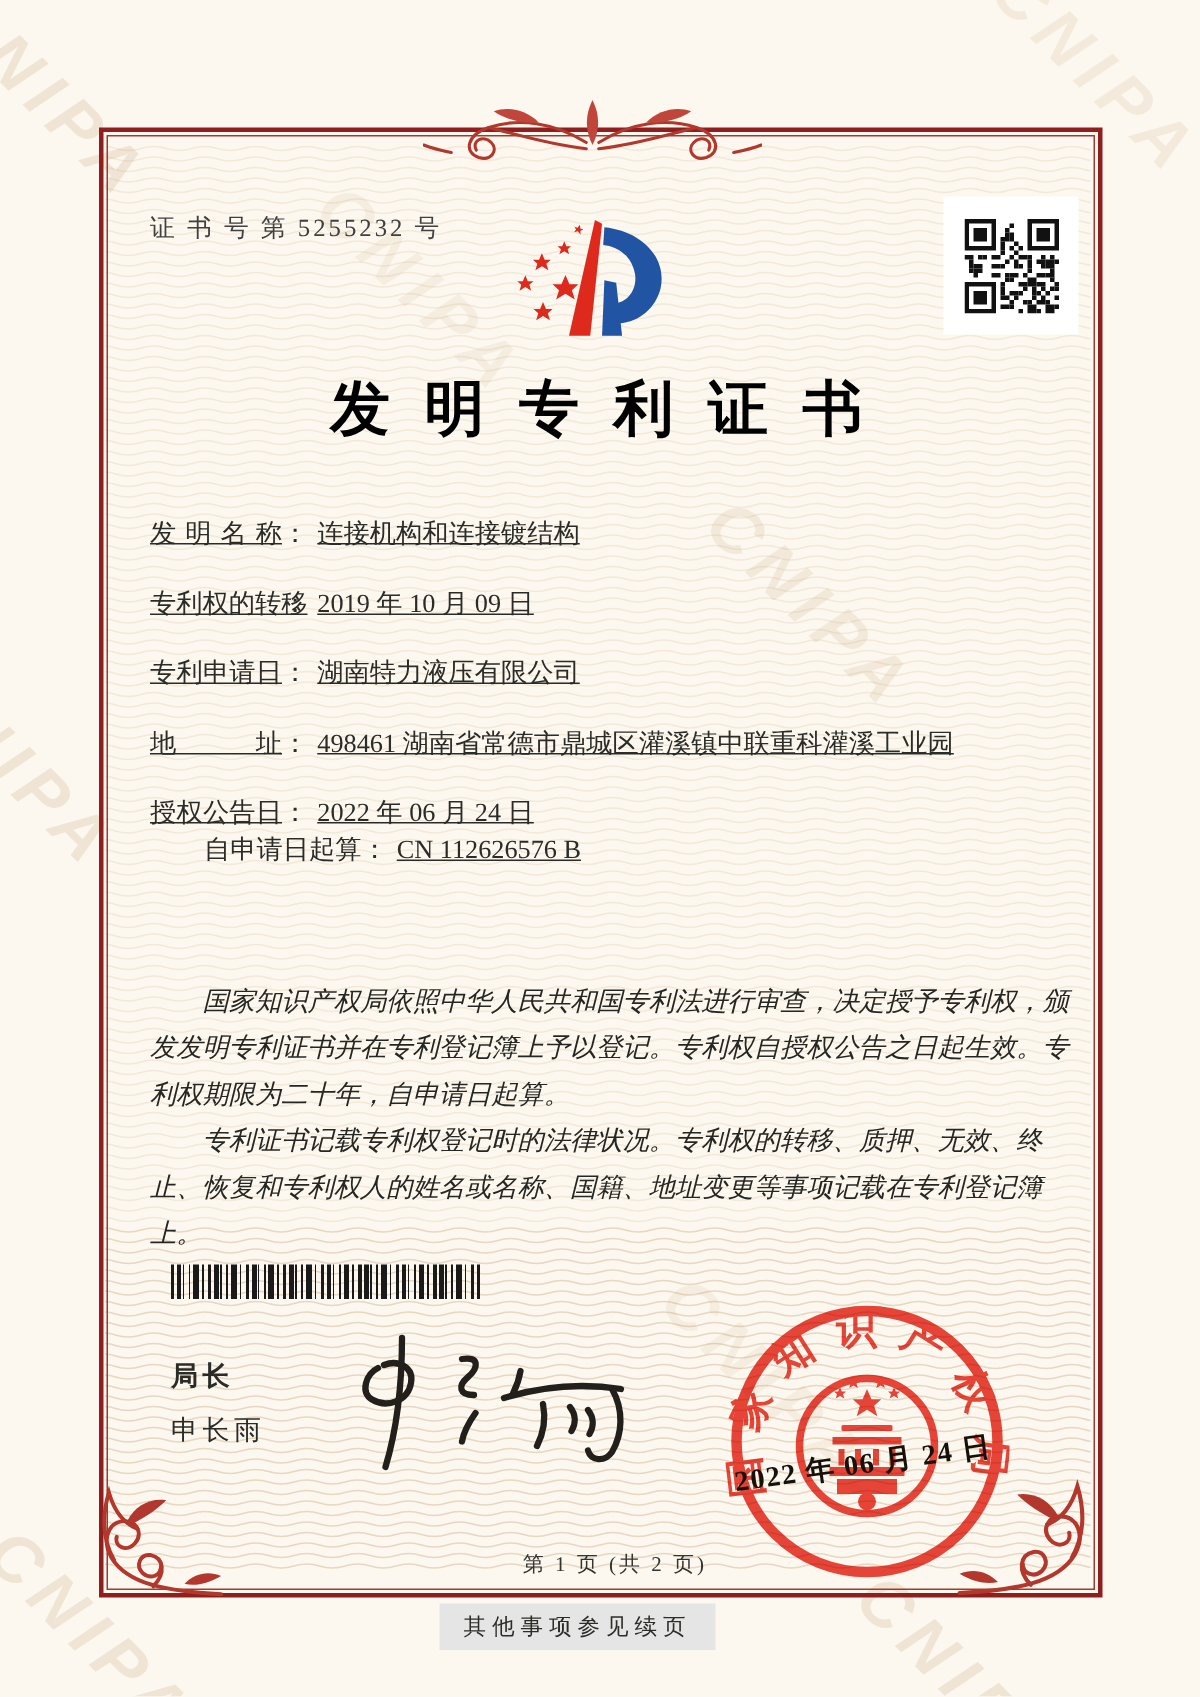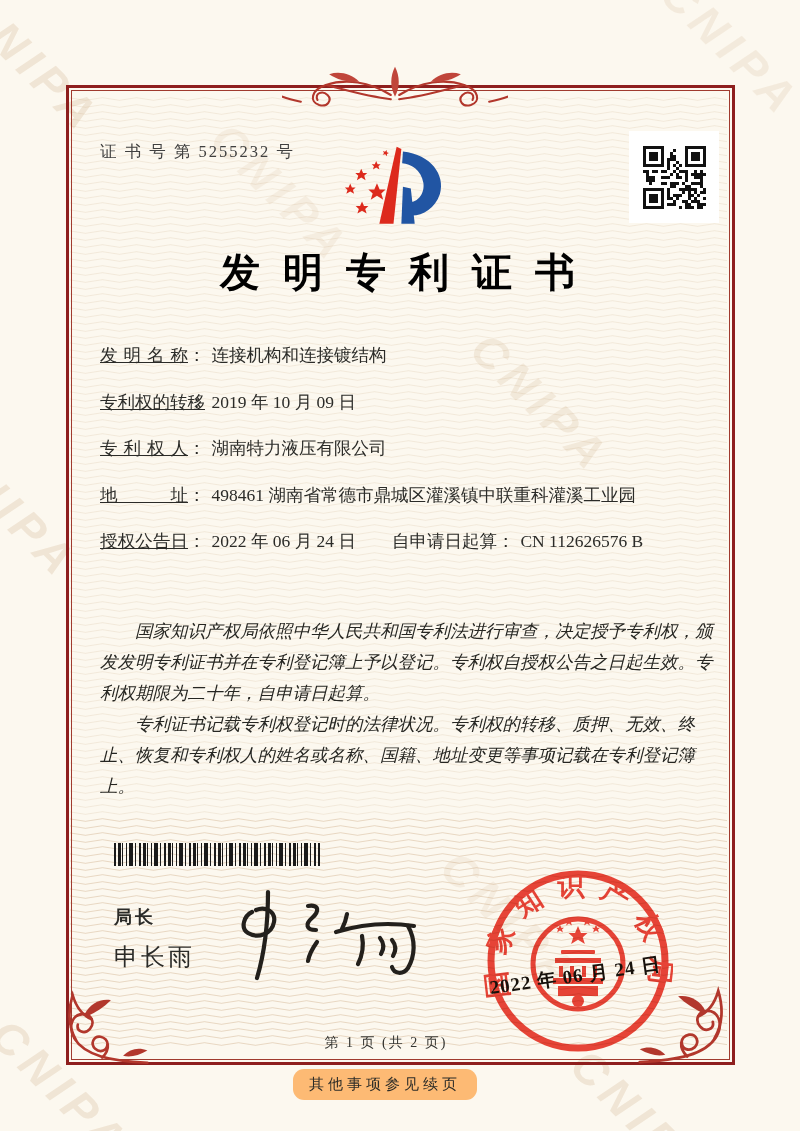--- a/index.html
+++ b/index.html
@@ -23,49 +23,49 @@
   .logo{position:absolute;left:340px;top:137px;}
   .qrbox{position:absolute;left:629px;top:131px;width:90px;height:92px;background:#fff;
          display:flex;align-items:center;justify-content:center;}
 
   .title{position:absolute;left:66px;top:245px;width:663px;text-align:center;
          font-size:40px;font-weight:bold;letter-spacing:23px;padding-left:23px;box-sizing:border-box;color:#000000;}
 
   .fields{position:absolute;left:100px;top:343px;width:616px;font-size:17.5px;}
   .frow{margin-bottom:21.5px;line-height:25px;white-space:nowrap;}
   .flabel{display:inline-block;width:88px;text-align:justify;text-align-last:justify;vertical-align:top;text-decoration:underline;}
-  .fvalue{margin-left:6px;}
-  .frow-last{display:flex;}
+  .fvalue{margin-left:6px;text-decoration:underline;}
+  .frow-last{display:flex;flex-direction:column;}
   .g2{margin-left:36px;}
 
-  .paras{position:absolute;left:100px;top:616px;width:616px;font-size:17.5px;
+  .paras{position:absolute;left:100px;top:652px;width:616px;font-size:17.5px;
          line-height:31px;font-style:italic;color:#262622;}
   .paras p{margin:0;text-indent:2em;}
 
   .barcode{position:absolute;left:114px;top:843px;width:206px;height:23px;
     background:repeating-linear-gradient(90deg,
       #1a1a1a 0 2px,transparent 2px 4px,
       #1a1a1a 4px 7px,transparent 7px 8px,
       #1a1a1a 8px 9px,transparent 9px 12px,
       #1a1a1a 12px 13px,transparent 13px 15px,
       #1a1a1a 15px 19px,transparent 19px 21px,
       #1a1a1a 21px 22px,transparent 22px 25px);}
 
   .sig-title{position:absolute;left:114px;top:905px;font-size:18px;letter-spacing:3px;font-weight:bold;}
-  .sig-name{position:absolute;left:114px;top:941px;font-size:24px;letter-spacing:3px;}
+  .sig-name{position:absolute;left:114px;top:941px;font-size:18px;letter-spacing:3px;}
   .signature{position:absolute;left:222px;top:882px;}
 
   .stamp{position:absolute;left:483px;top:866px;opacity:0.93;mix-blend-mode:multiply;}
   .stamp-date{position:absolute;left:489px;top:963px;width:175px;transform:rotate(-8deg);
       font-size:19px;font-weight:bold;letter-spacing:1px;color:#17110b;z-index:6;white-space:nowrap;}
 
   .pagefoot{position:absolute;left:66px;top:1034px;width:640px;text-align:center;
-      font-size:14px;letter-spacing:2px;color:#33332f;}
+      font-size:14px;letter-spacing:2px;color:#33332f;padding-left:24px;}
   .note{position:absolute;left:385px;top:1069px;transform:translateX(-50%);
-      background:#fdba74;padding:6px 16px;font-size:15px;letter-spacing:4px;color:#2c2c28;white-space:nowrap;border-radius:11px;}
+      background:#e5e5e5;padding:6px 16px;font-size:15px;letter-spacing:4px;color:#2c2c28;white-space:nowrap;}
 
   .orn{position:absolute;z-index:4;}
 </style>
 </head>
 <body>
 
 <div class="page">
 
   <span class="wm" style="left:-12px;top:-18px;">CNIPA</span>
   <span class="wm" style="left:688px;top:-34px;opacity:.7;">CNIPA</span>
@@ -394,21 +394,21 @@
   <div class="title">发明专利证书</div>
 
   <div class="fields">
     <div class="frow">
       <span class="flabel">发明名称</span><span>：</span><span class="fvalue">连接机构和连接镀结构</span>
     </div>
     <div class="frow">
       <span class="flabel">专利权的转移</span><span>：</span><span class="fvalue">2019 年 10 月 09 日</span>
     </div>
     <div class="frow">
-      <span class="flabel">专利权人</span><span>：</span><span class="fvalue">湖南特力液压有限公司</span>
+      <span class="flabel">专利申请日</span><span>：</span><span class="fvalue">湖南特力液压有限公司</span>
     </div>
     <div class="frow">
       <span class="flabel">地址</span><span>：</span><span class="fvalue">498461 湖南省常德市鼎城区灌溪镇中联重科灌溪工业园</span>
     </div>
     <div class="frow frow-last">
       <span class="g1">
         <span class="flabel">授权公告日</span><span>：</span><span class="fvalue">2022 年 06 月 24 日</span>
       </span>
       <span class="g2">
         <span>自申请日起算</span><span>：</span><span class="fvalue">CN 112626576 B</span>

